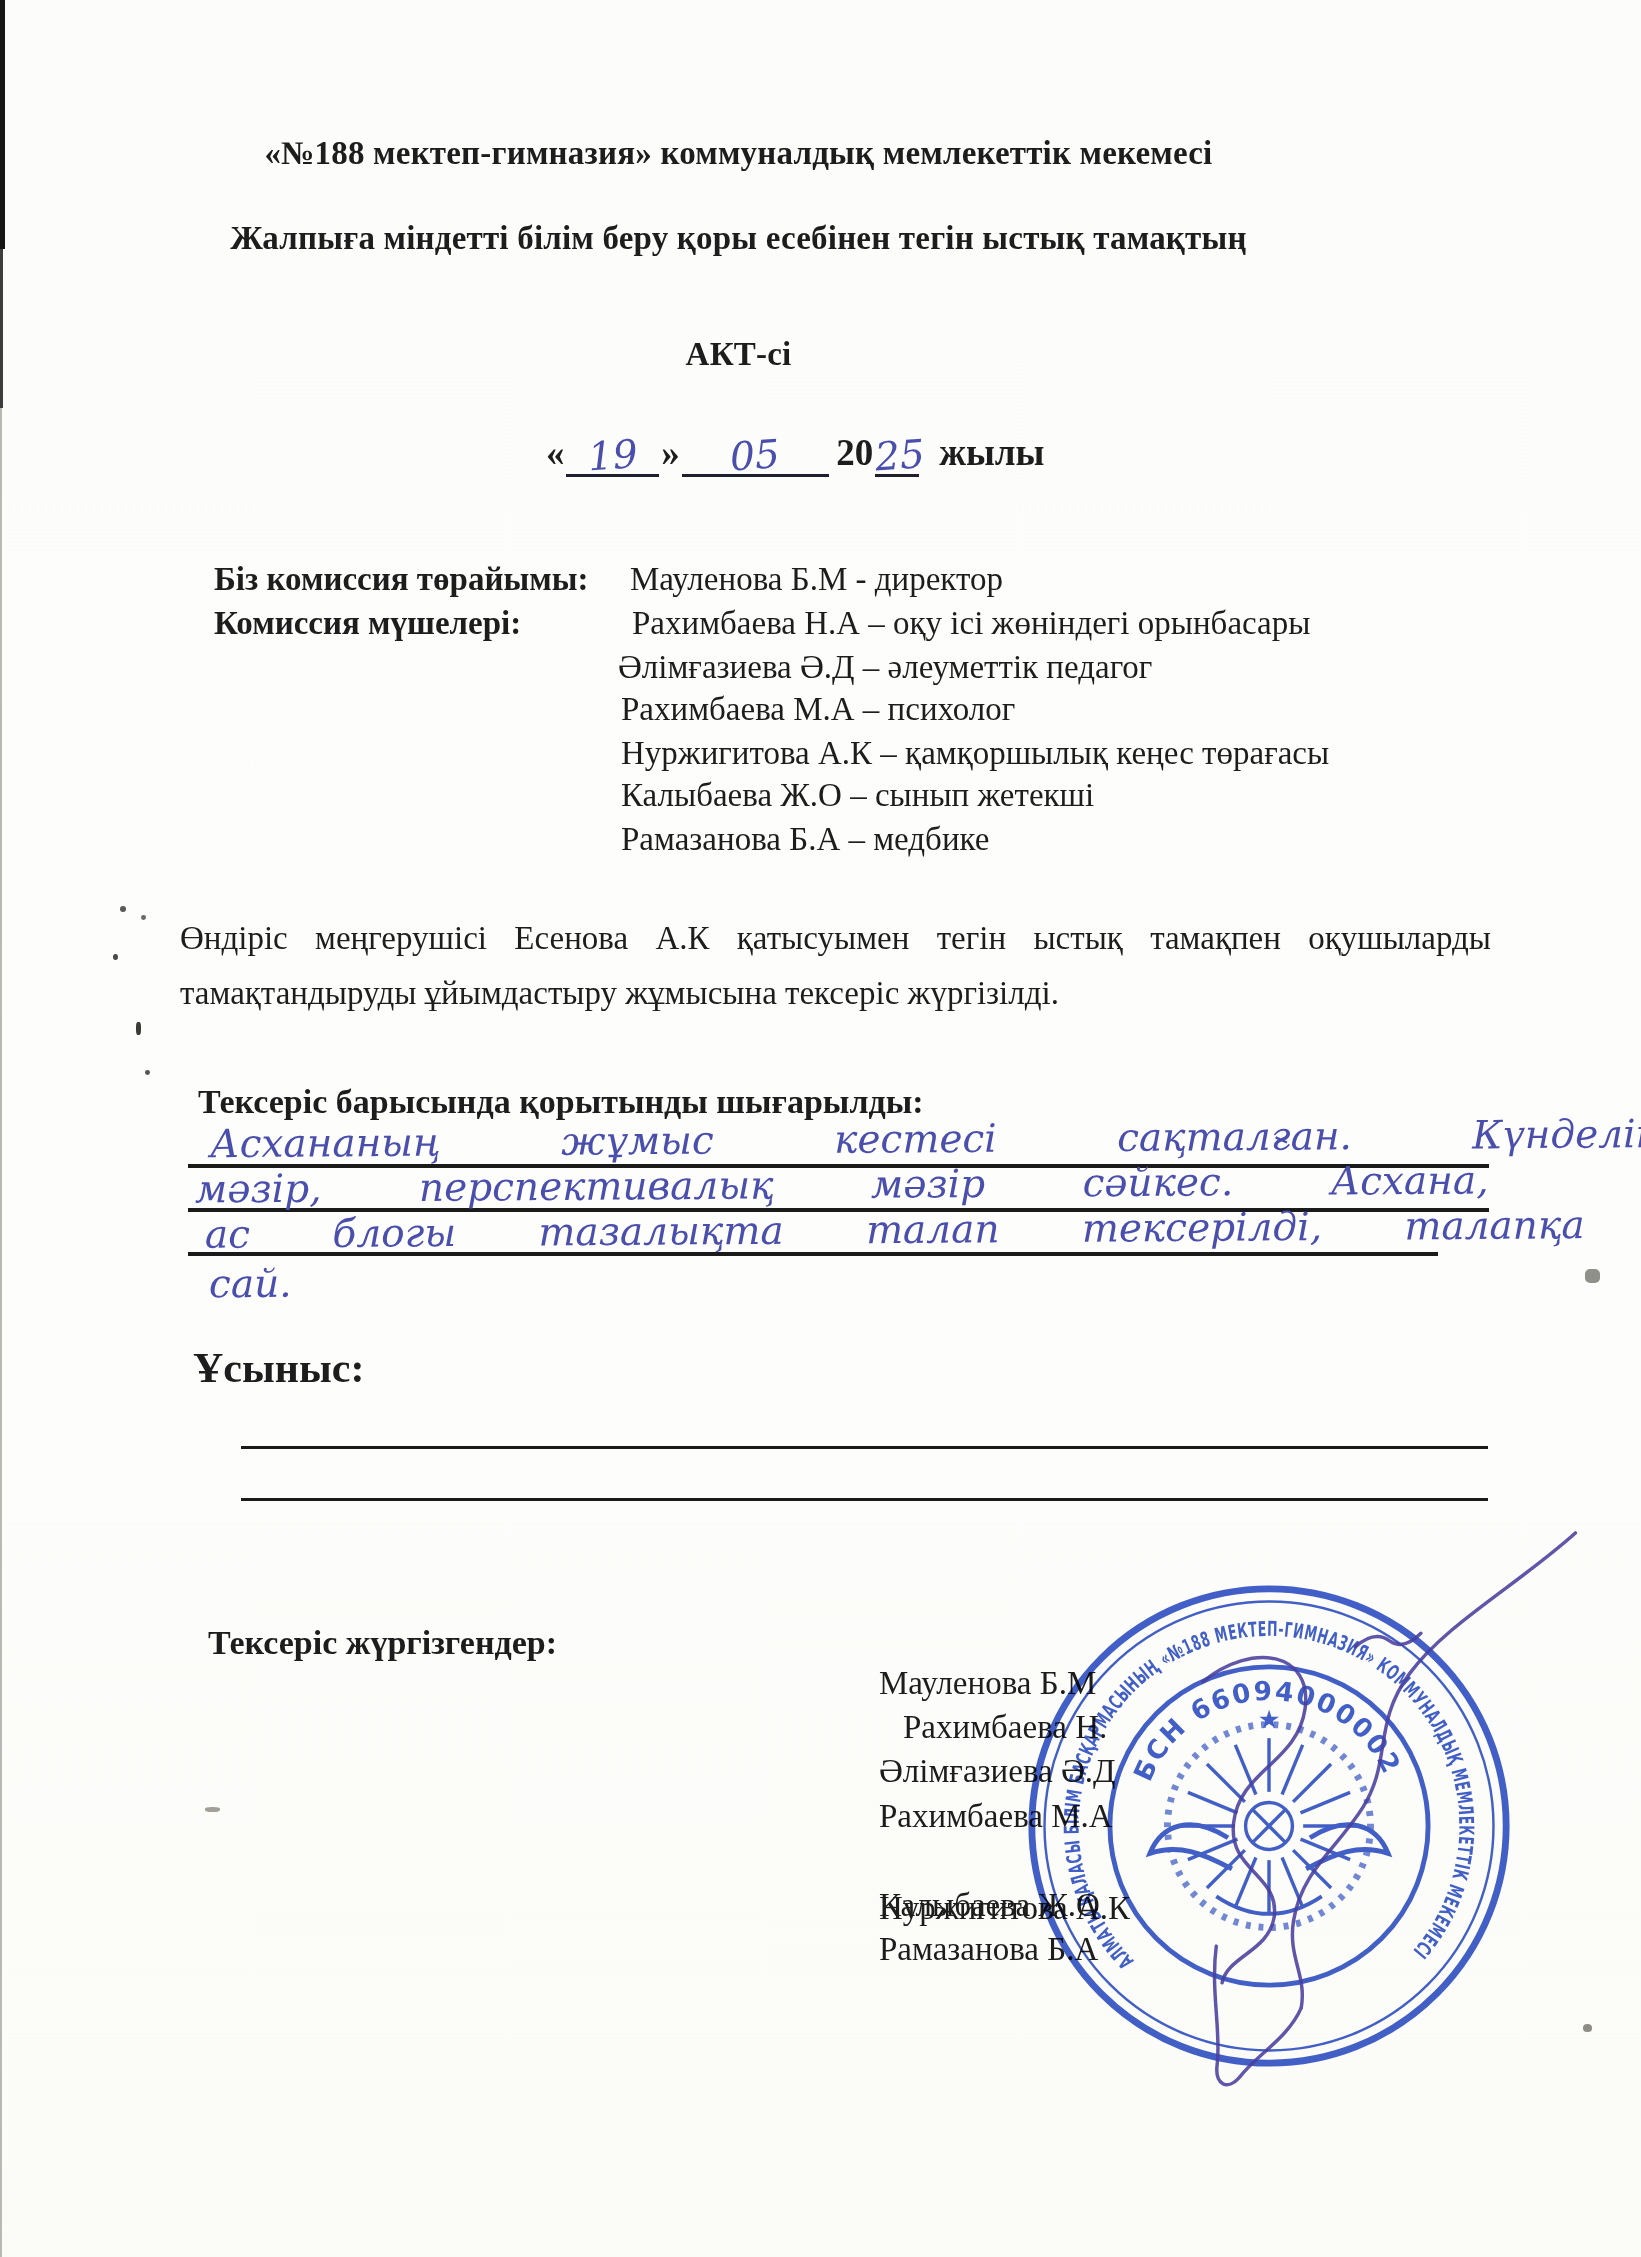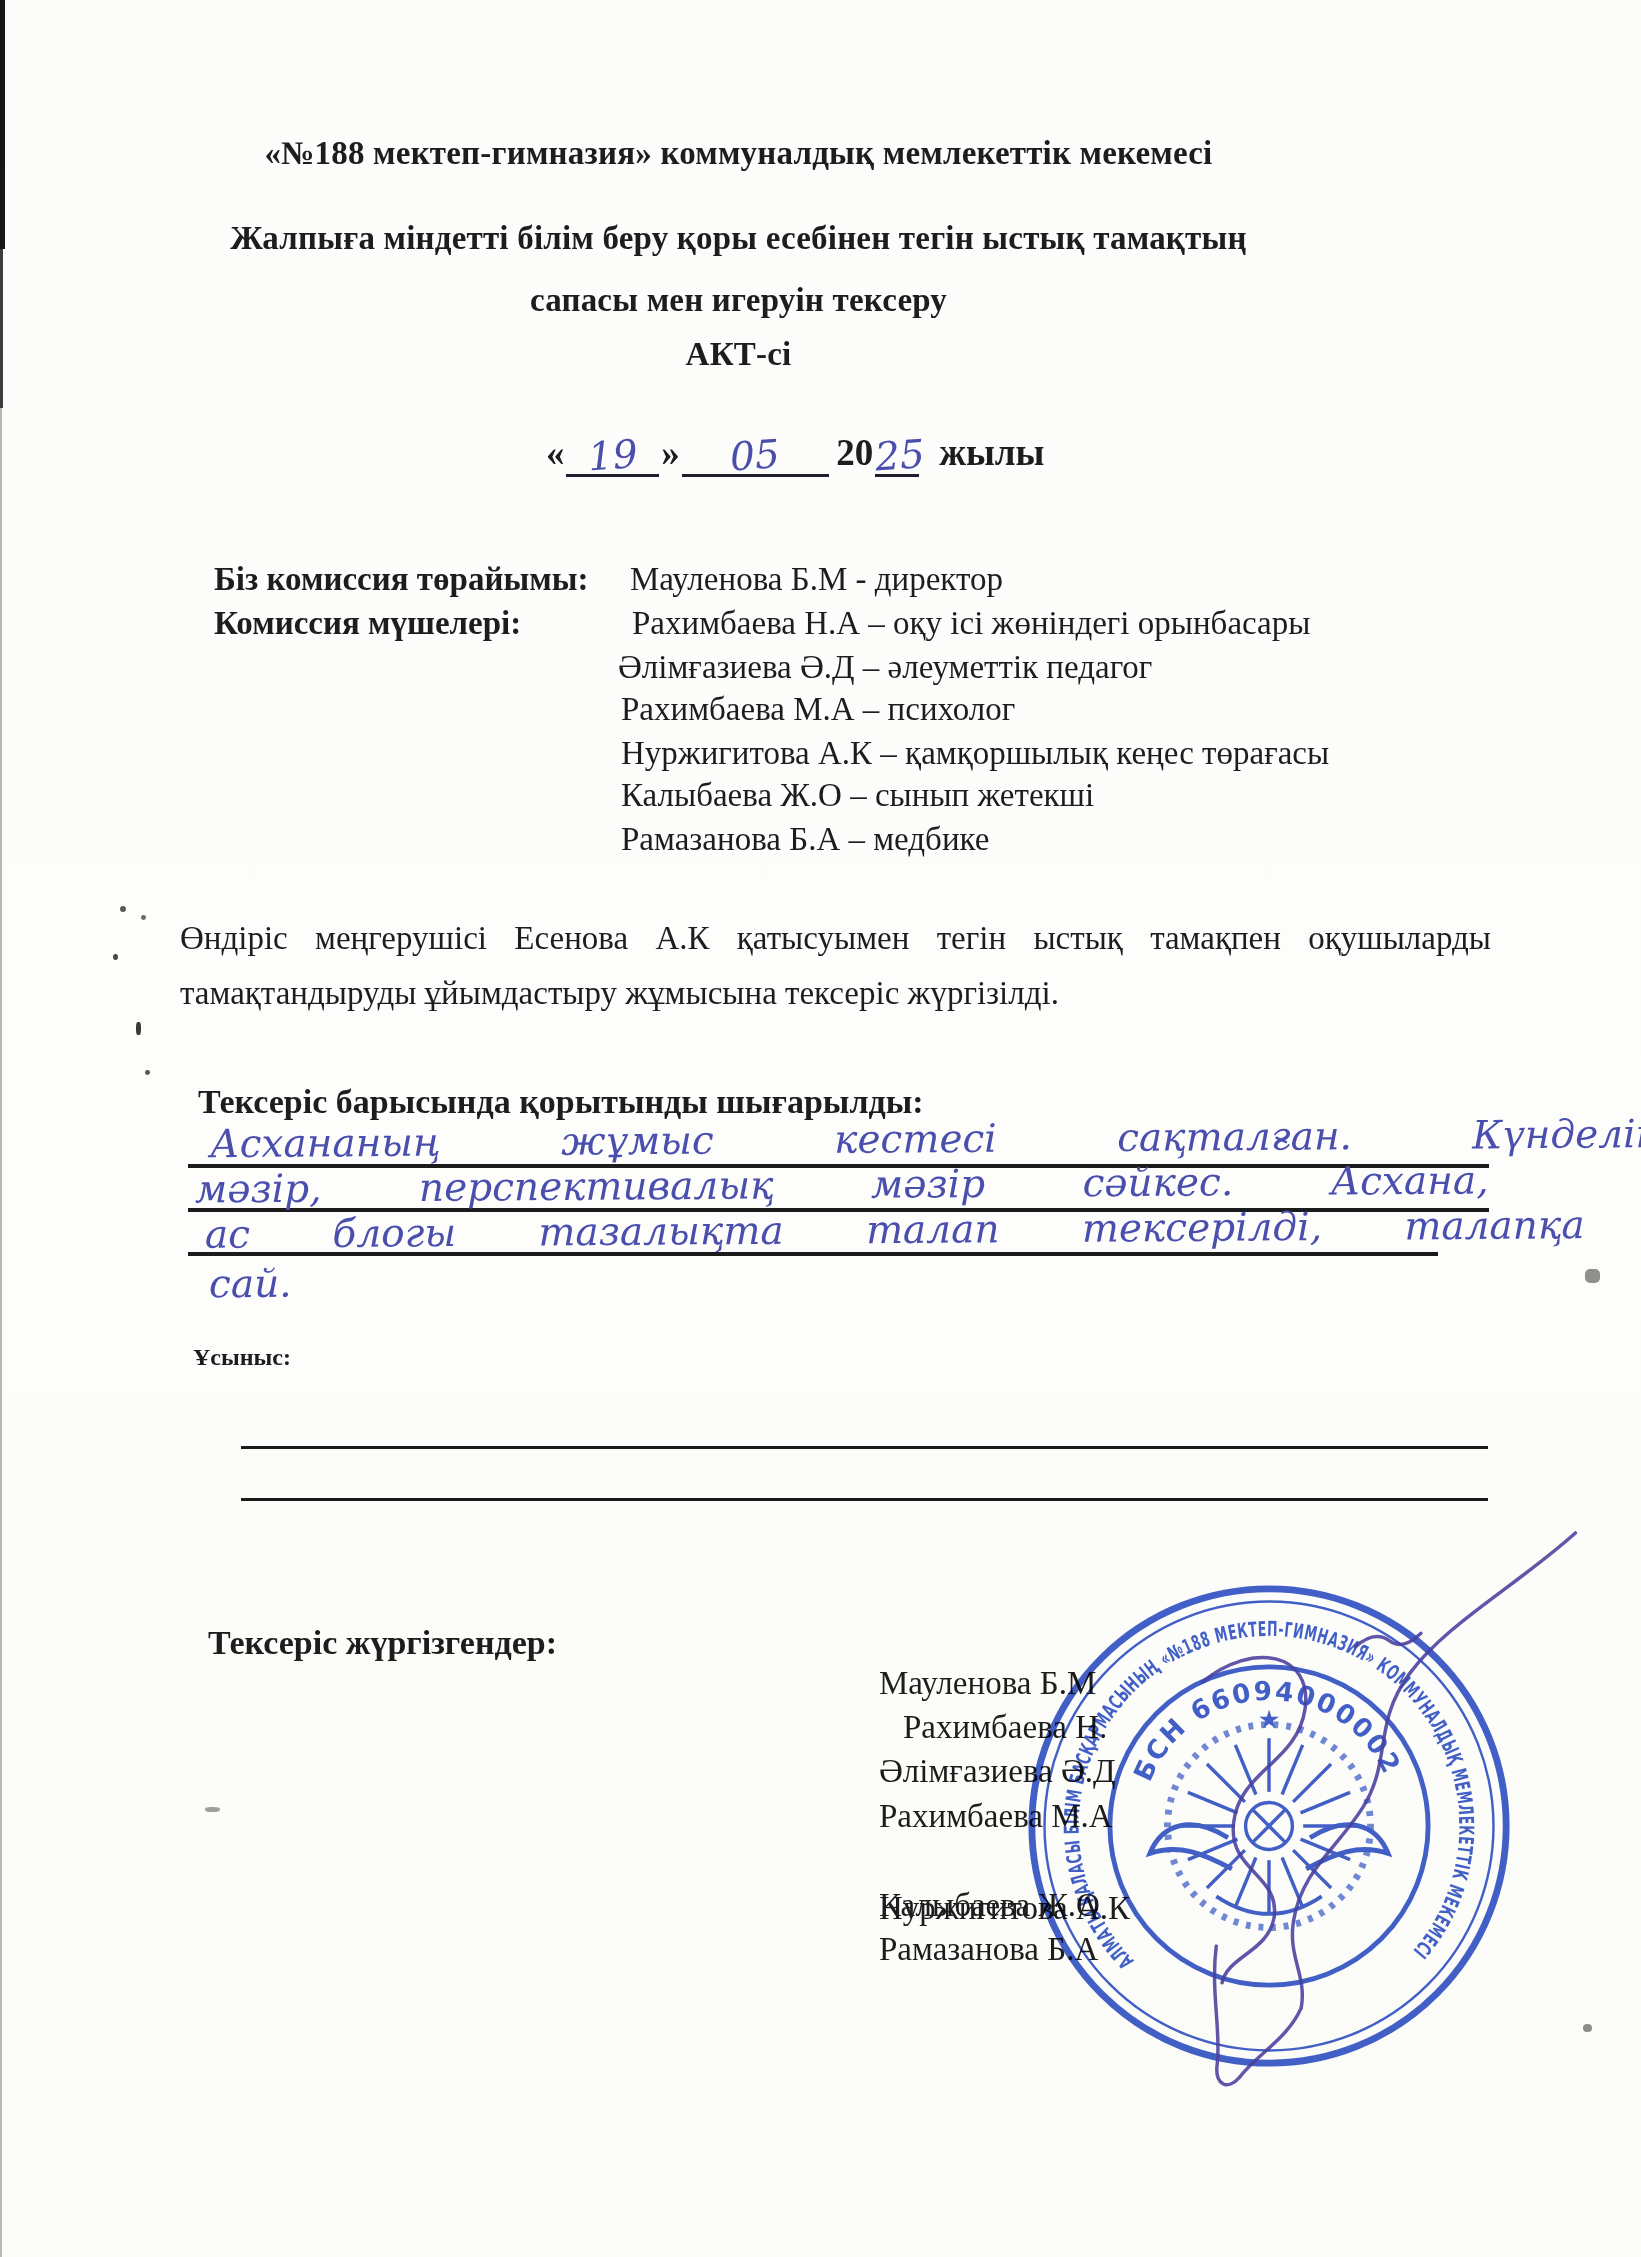--- a/index.html
+++ b/index.html
@@ -29,21 +29,20 @@
 <body>
 
 <div class="page">
 
   <div class="abs" style="left:0;top:0;width:1.9px;height:2257px;background:#b9b9b3;"></div>
   <div class="abs" style="left:0;top:0;width:4.8px;height:249px;background:#161616;"></div>
   <div class="abs" style="left:0;top:249px;width:2.9px;height:159px;background:#3d3d3d;"></div>
 
   <div class="abs t-line" style="top:135px;">«№188 мектеп-гимназия» коммуналдық мемлекеттік мекемесі</div>
   <div class="abs t-line" style="top:220px;">Жалпыға міндетті білім беру қоры есебінен тегін ыстық тамақтың</div>
-  <div class="abs t-line" style="top:282px;">сапасы мен игеруін тексеру</div>
   <div class="abs t-line" style="top:336px;">АКТ-сі</div>
 
   <div class="abs date-row" style="left:546px;top:429px;">
     <span>«</span>
     <span class="dline" style="width:93px;"><span class="hw">19</span></span>
     <span>»</span>
     <span class="dline" style="width:147px;"><span class="hw">05</span></span>
     <span style="margin-left:5.8px;">20</span>
     <span class="dline" style="width:44px;"><span class="hw">25</span></span>
     <span style="margin-left:18px;">жылы</span>
@@ -65,21 +64,21 @@
 
   <div class="rule" style="left:188px;top:1164px;width:1301px;height:3.9px;"></div>
   <div class="rule" style="left:188px;top:1208px;width:1301px;height:3.9px;"></div>
   <div class="rule" style="left:188px;top:1252px;width:1250px;height:3.9px;"></div>
 
   <div class="abs hw hw-line" style="left:210px;top:1116px;word-spacing:108px;">Асхананың жұмыс кестесі сақталған. Күнделікті</div>
   <div class="abs hw hw-line" style="left:195px;top:1162px;word-spacing:85px;">мәзір, перспективалық мәзір сәйкес. Асхана,</div>
   <div class="abs hw hw-line" style="left:205px;top:1207px;word-spacing:70px;">ас блогы тазалықта талап тексерілді, талапқа</div>
   <div class="abs hw hw-line" style="left:209px;top:1261px;">сай.</div>
 
-  <div class="abs heading" style="left:193px;top:1344px;font-size:24px;">Ұсыныс:</div>
+  <div class="abs heading" style="left:193px;top:1344px;font-size:42px;">Ұсыныс:</div>
   <div class="rule" style="left:241px;top:1446px;width:1247px;height:2.9px;"></div>
   <div class="rule" style="left:241px;top:1498px;width:1247px;height:2.9px;"></div>
 
   <div class="abs heading" style="left:200px;top:1624px;margin-left:8px;">Тексеріс жүргізгендер:</div>
   <div class="abs plain" style="left:879px;top:1665px;">Мауленова Б.М</div>
   <div class="abs plain" style="left:879px;top:1709px;margin-left:24px;">Рахимбаева Н.</div>
   <div class="abs plain" style="left:879px;top:1753px;">Әлімғазиева Ә.Д</div>
   <div class="abs plain" style="left:879px;top:1798px;">Рахимбаева М.А</div>
   <div class="abs plain" style="left:879px;top:1842px;margin-top:48px;">Нуржигитова А.К</div>
   <div class="abs plain" style="left:879px;top:1887px;">Калыбаева Ж.О</div>

